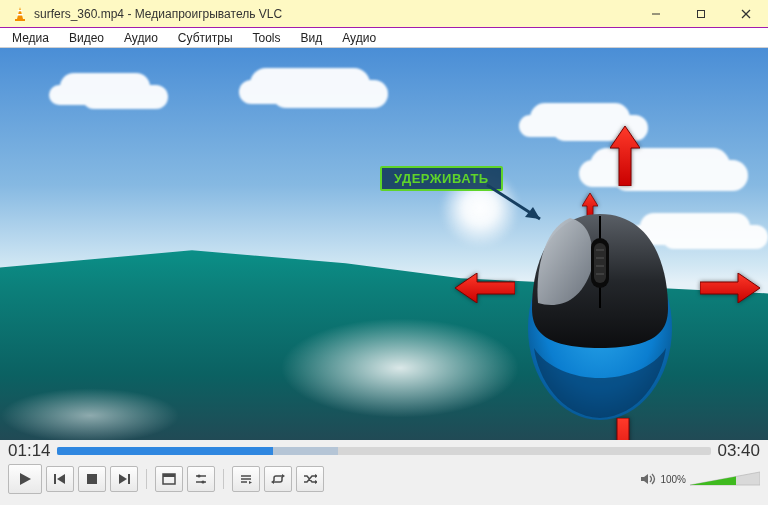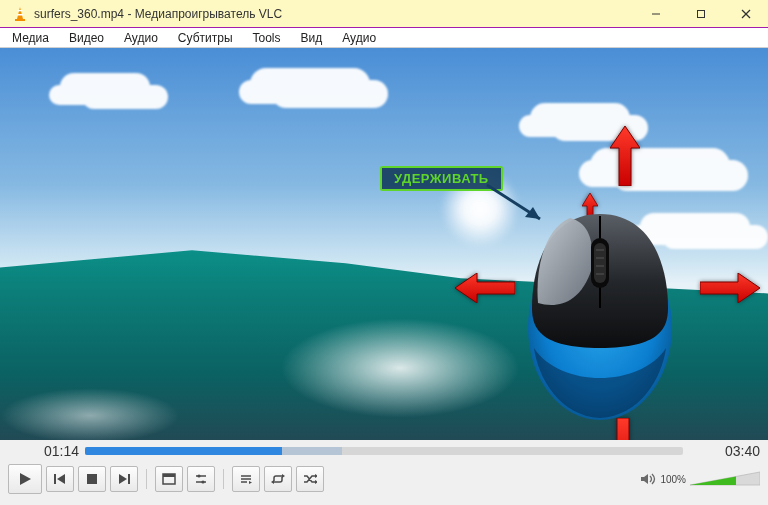--- a/index.html
+++ b/index.html
@@ -22,21 +22,21 @@
   .sparkle { position:absolute; background: radial-gradient(ellipse at center, rgba(255,255,255,0.85), rgba(255,255,255,0) 70%); }
 
   .tooltip-label { position:absolute; padding: 3px 12px; background: rgba(22,62,96,0.92); color:#5fd42a; border:2px solid #5fd42a; font-weight:800; font-size:13px; letter-spacing:0.5px; border-radius:2px; }
   .tooltip-arrow { position:absolute; }
 
   .mouse-device { position:absolute; }
 
   .big-arrow { filter: drop-shadow(0 0 2px rgba(0,0,0,0.5)); }
 
   .seek-row { display:flex; align-items:center; height:20px; padding: 2px 8px 0 8px; background:#f0f0f0; gap:6px; }
-  .time { font-size:14px; color:#333; min-width: 30px; margin-left: 36px; }
+  .time { font-size:17px; color:#333; min-width: 30px; }
   .seek { flex:1; height:8px; background:#d6d6d6; position:relative; border-radius:2px; overflow:hidden; cursor:pointer; }
   .seek .loaded { position:absolute; left:0; top:0; bottom:0; width:43%; background:#b5c5d6; }
   .seek .progress { position:absolute; left:0; top:0; bottom:0; width:33%; background:#2f87e0; }
 
   .controls-row { display:flex; align-items:center; height:40px; padding: 2px 8px 4px 8px; background:#f0f0f0; gap:4px; }
   .btn { width:28px; height:26px; border:1px solid #b9b9b9; background: linear-gradient(#fdfdfd,#e9e9e9); display:flex; align-items:center; justify-content:center; cursor:pointer; border-radius:2px; }
   .btn.play { width:34px; height:30px; }
   .sep { width:1px; height:20px; background:#c8c8c8; margin:0 4px; }
   .spacer { flex:1; }
   .vol-area { display:flex; align-items:center; gap:4px; }

